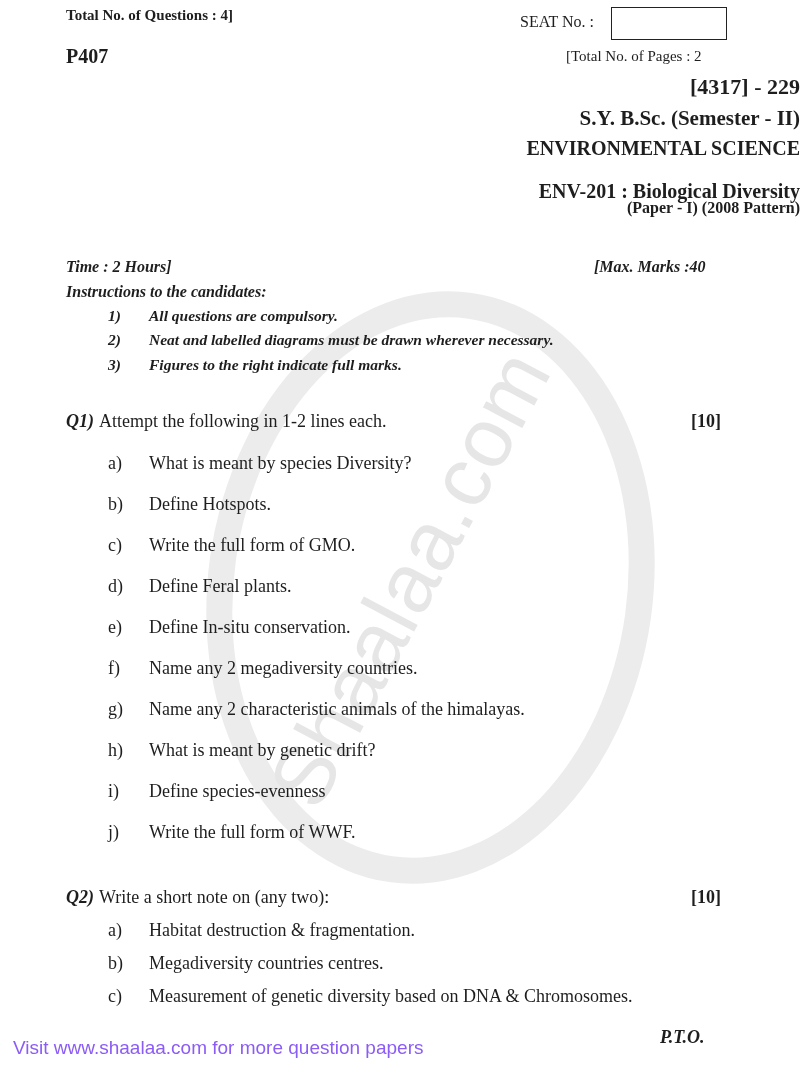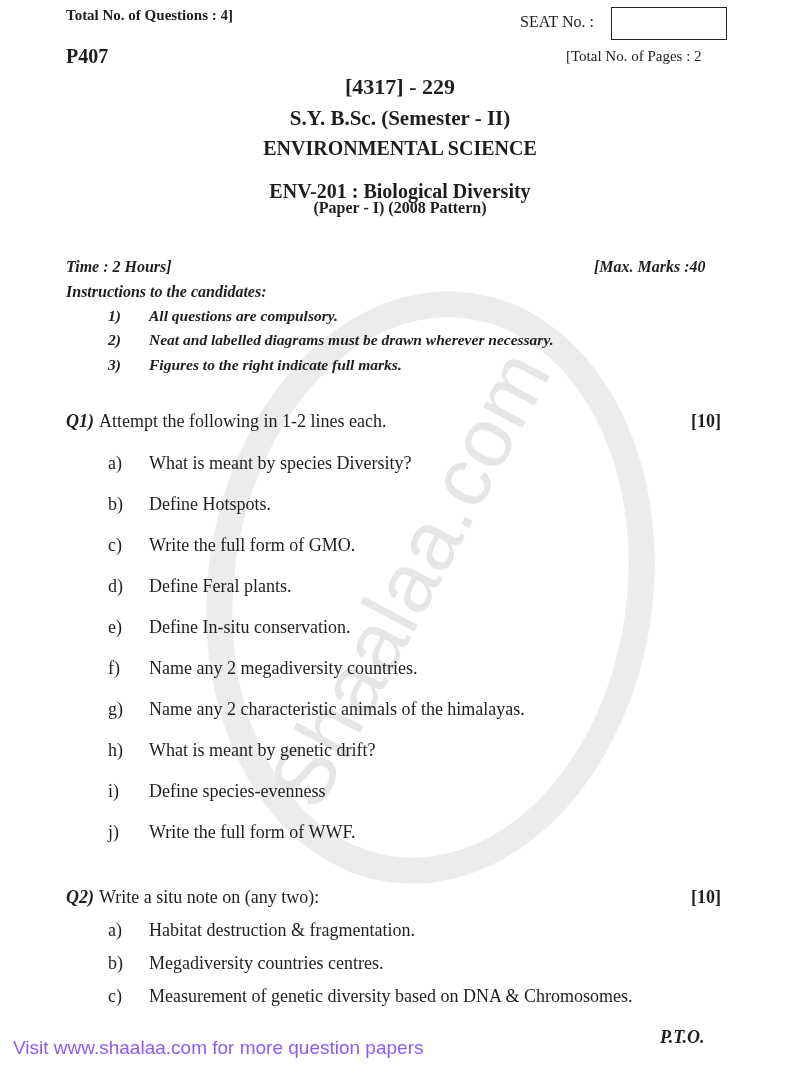--- a/index.html
+++ b/index.html
@@ -19,21 +19,21 @@
   }
 
   .abs { position: absolute; white-space: nowrap; }
 
   .tq { left: 66px; top: 7px; font-size: 15px; font-weight: bold; }
   .seat-label { left: 520px; top: 13px; font-size: 16px; }
   .seat-box { left: 611px; top: 7px; width: 116px; height: 33px; border: 1.5px solid #222; background: #fff; }
   .pcode { left: 66px; top: 45px; font-size: 20px; font-weight: bold; }
   .tpages { left: 566px; top: 48px; font-size: 15px; font-weight: normal; }
 
-  .center-line { position: absolute; left: 0; width: 800px; text-align: center; font-weight: bold; white-space: nowrap; }
+  .center-line { position: absolute; left: 0; width: 800px; text-align: right; font-weight: bold; white-space: nowrap; }
   .c1 { top: 74px; font-size: 22px; }
   .c2 { top: 106px; font-size: 21px; }
   .c2 .light { font-weight: bold; }
   .c3 { top: 137px; font-size: 20px; }
   .c4 { top: 168px; font-size: 20px; margin-top: 12px; }
   .c5 { top: 199px; font-size: 16px; }
 
   .time { left: 66px; top: 258px; font-size: 16px; font-style: italic; font-weight: bold; }
   .marks { left: 594px; top: 258px; font-size: 16px; font-style: italic; font-weight: bold; }
   .instr-title { left: 66px; top: 283px; font-size: 16px; font-style: italic; font-weight: bold; }
@@ -85,21 +85,21 @@
 <div class="item" style="top:494px"><span class="lt">b)</span><span>Define Hotspots.</span></div>
 <div class="item" style="top:535px"><span class="lt">c)</span><span>Write the full form of GMO.</span></div>
 <div class="item" style="top:576px"><span class="lt">d)</span><span>Define Feral plants.</span></div>
 <div class="item" style="top:617px"><span class="lt">e)</span><span>Define In-situ conservation.</span></div>
 <div class="item" style="top:658px"><span class="lt">f)</span><span>Name any 2 megadiversity countries.</span></div>
 <div class="item" style="top:699px"><span class="lt">g)</span><span>Name any 2 characteristic animals of the himalayas.</span></div>
 <div class="item" style="top:740px"><span class="lt">h)</span><span>What is meant by genetic drift?</span></div>
 <div class="item" style="top:781px"><span class="lt">i)</span><span>Define species-evenness</span></div>
 <div class="item" style="top:822px"><span class="lt">j)</span><span>Write the full form of WWF.</span></div>
 
-<div class="q-head" style="top:887px"><span class="qn">Q2)</span><span>Write a situ note on (any two):</span></div>
+<div class="q-head" style="top:887px"><span class="qn">Q2)</span><span>Write a short note on (any two):</span></div>
 <div class="q-marks" style="top:887px">[10]</div>
 
 <div class="item" style="top:920px"><span class="lt">a)</span><span>Habitat destruction &amp; fragmentation.</span></div>
 <div class="item" style="top:953px"><span class="lt">b)</span><span>Megadiversity countries centres.</span></div>
 <div class="item" style="top:986px"><span class="lt">c)</span><span>Measurement of genetic diversity based on DNA &amp; Chromosomes.</span></div>
 
 <div class="abs pto">P.T.O.</div>
 <div class="abs footer">Visit www.shaalaa.com for more question papers</div>
 
 </body></html>

